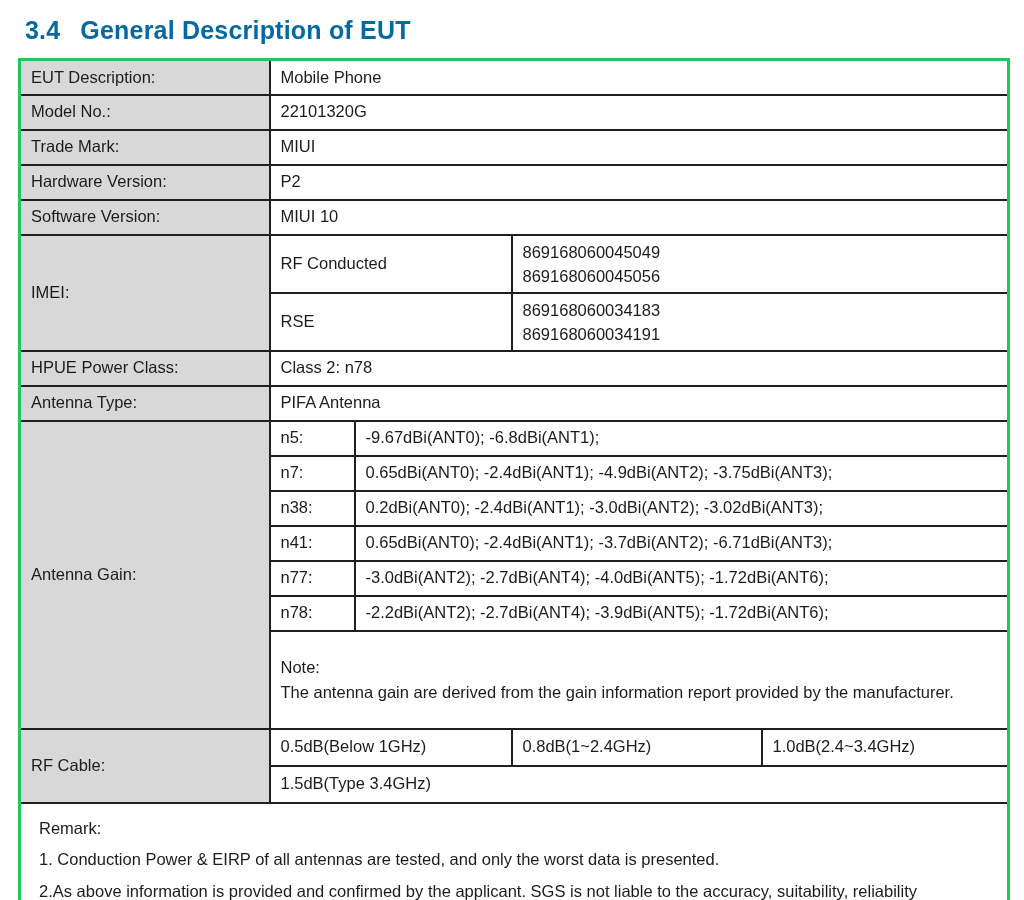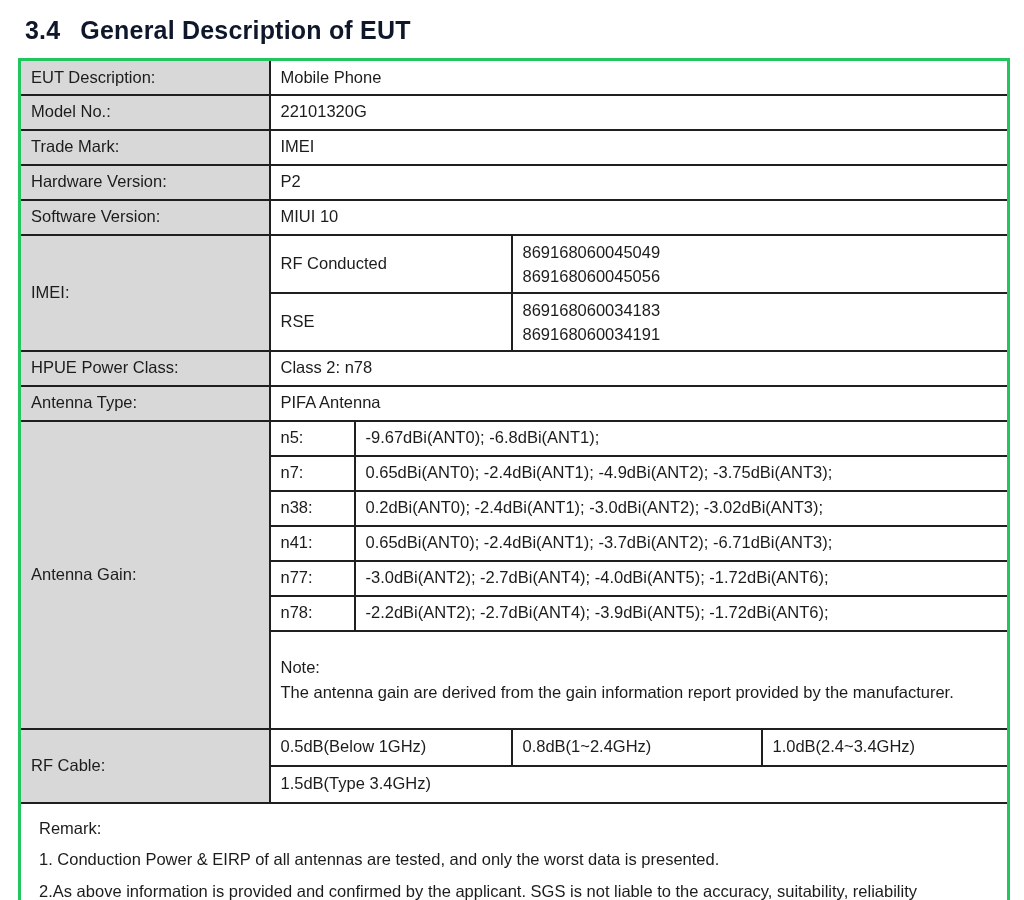--- a/index.html
+++ b/index.html
@@ -12,21 +12,21 @@
     margin: 0; padding: 0;
     width: 1024px; height: 900px;
     background: #ffffff;
     font-family: "Liberation Sans", sans-serif;
     color: var(--text-black);
   }
   .page { padding: 10px 14px 0 18px; }
   .section-title {
     font-size: 25px;
     font-weight: bold;
-    color: #0f172a;
+    color: #0369a1;
     margin: 6px 0 13px 7px;
     letter-spacing: 0.2px;
   }
   .section-title .num { margin-right: 20px; }
   table.eut {
     border-collapse: collapse;
     border: 3px solid #22c55e;
     width: 992px;
     table-layout: fixed;
   }
@@ -74,21 +74,21 @@
         <tr class="h35">
       <td class="lab">EUT Description:</td>
       <td colspan="4">Mobile Phone</td>
     </tr>
     <tr class="h35">
       <td class="lab">Model No.:</td>
       <td colspan="4">22101320G</td>
     </tr>
     <tr class="h35">
       <td class="lab">Trade Mark:</td>
-      <td colspan="4">IMEI</td>
+      <td colspan="4">MIUI</td>
     </tr>
     <tr class="h35">
       <td class="lab">Hardware Version:</td>
       <td colspan="4">P2</td>
     </tr>
     <tr class="h35">
       <td class="lab">Software Version:</td>
       <td colspan="4">MIUI 10</td>
     </tr>
 

